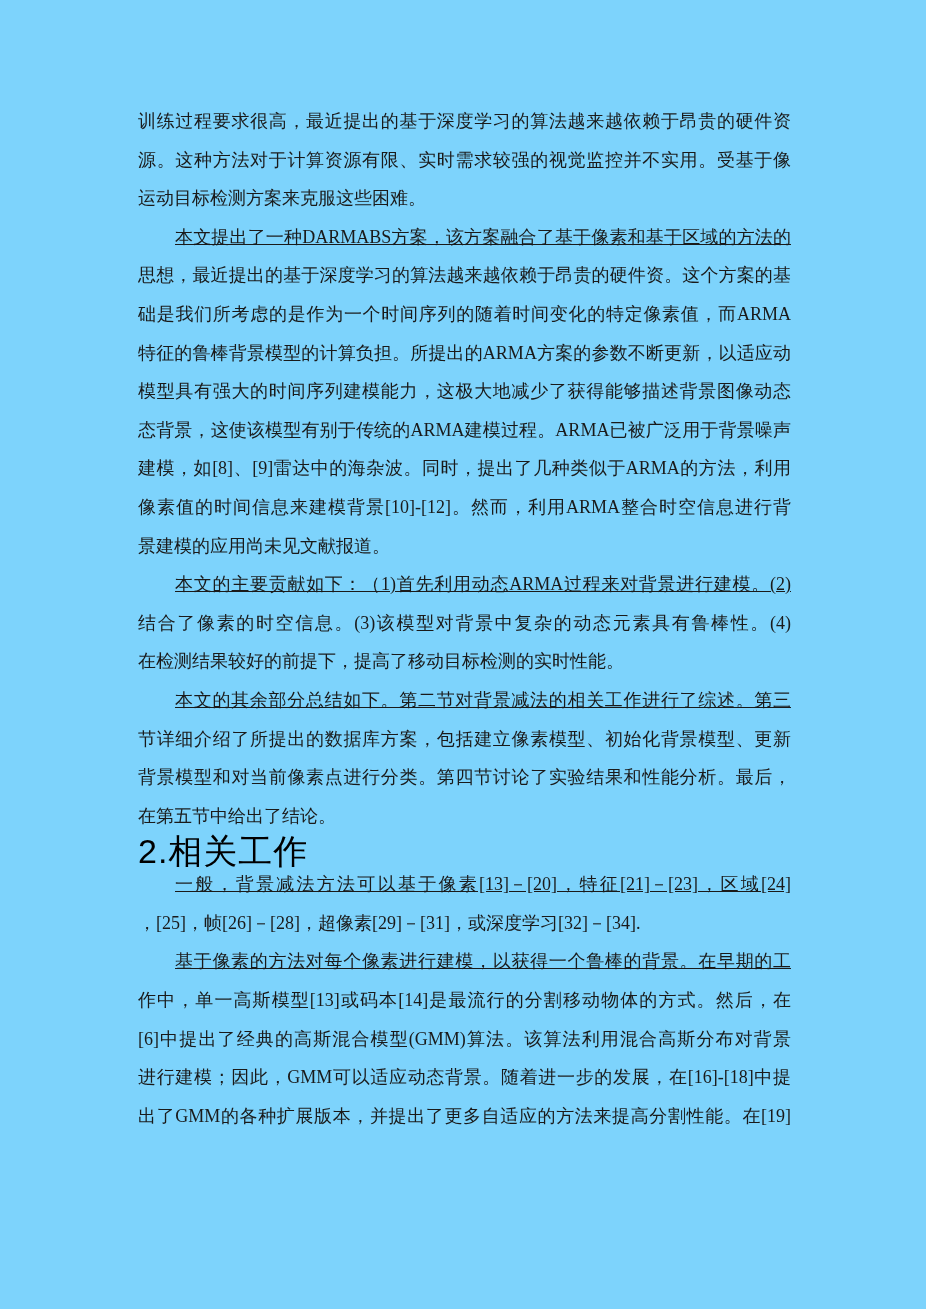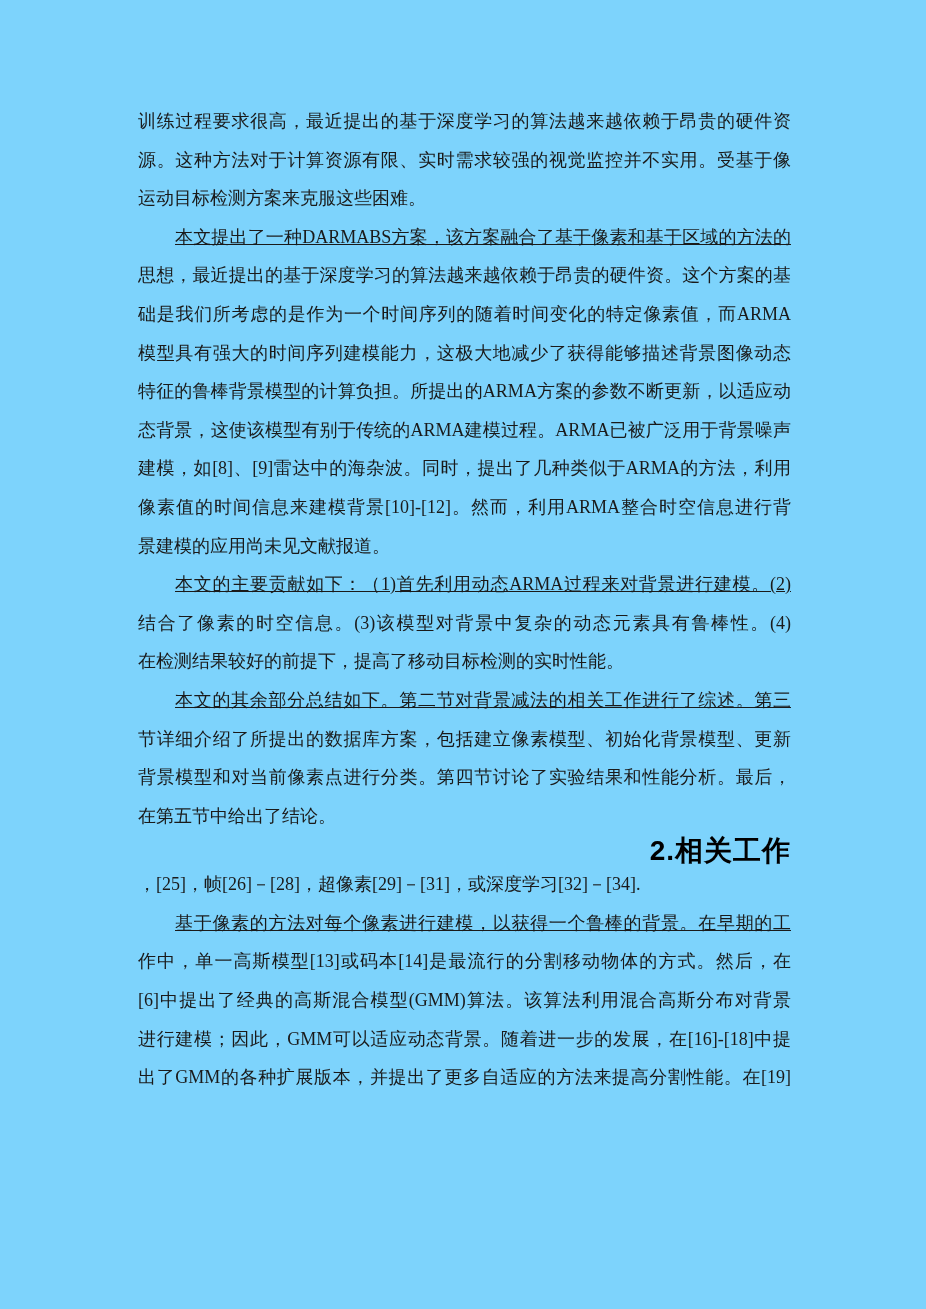--- a/index.html
+++ b/index.html
@@ -30,62 +30,63 @@
     text-align-last:justify;
   }
   .line.indent{
     text-indent:37px;
     text-decoration:underline;
   }
   .heading{
     margin:2px 0 0 0;
     padding:0;
     font-family:"Liberation Sans","DejaVu Sans",sans-serif;
-    font-weight:bold;
-    font-size:28px;
+    font-weight:normal;
+    font-size:34px;
     line-height:28px;
     color:#000000;
     letter-spacing:1px;
-    text-align:right;
+    text-align:left;
   }
 </style>
 </head>
 <body>
 
 <div class="page">
   <main class="content">
       <div class="paragraph">
         <div class="line full">训练过程要求很高，最近提出的基于深度学习的算法越来越依赖于昂贵的硬件资</div>
         <div class="line full">源。这种方法对于计算资源有限、实时需求较强的视觉监控并不实用。受基于像</div>
         <div class="line">运动目标检测方案来克服这些困难。</div>
       </div>
       <div class="paragraph">
         <div class="line indent full">本文提出了一种DARMABS方案，该方案融合了基于像素和基于区域的方法的</div>
         <div class="line full">思想，最近提出的基于深度学习的算法越来越依赖于昂贵的硬件资。这个方案的基</div>
         <div class="line full">础是我们所考虑的是作为一个时间序列的随着时间变化的特定像素值，而ARMA</div>
+        <div class="line full">特征的鲁棒背景模型的计算负担。所提出的ARMA方案的参数不断更新，以适应动</div>
         <div class="line full">模型具有强大的时间序列建模能力，这极大地减少了获得能够描述背景图像动态</div>
-        <div class="line full">特征的鲁棒背景模型的计算负担。所提出的ARMA方案的参数不断更新，以适应动</div>
         <div class="line full">态背景，这使该模型有别于传统的ARMA建模过程。ARMA已被广泛用于背景噪声的</div>
         <div class="line full">建模，如[8]、[9]雷达中的海杂波。同时，提出了几种类似于ARMA的方法，利用</div>
         <div class="line full">像素值的时间信息来建模背景[10]-[12]。然而，利用ARMA整合时空信息进行背</div>
         <div class="line">景建模的应用尚未见文献报道。</div>
       </div>
       <div class="paragraph">
         <div class="line indent full">本文的主要贡献如下：（1)首先利用动态ARMA过程来对背景进行建模。(2)</div>
         <div class="line full">结合了像素的时空信息。(3)该模型对背景中复杂的动态元素具有鲁棒性。(4)</div>
         <div class="line">在检测结果较好的前提下，提高了移动目标检测的实时性能。</div>
       </div>
       <div class="paragraph">
         <div class="line indent full">本文的其余部分总结如下。第二节对背景减法的相关工作进行了综述。第三</div>
         <div class="line full">节详细介绍了所提出的数据库方案，包括建立像素模型、初始化背景模型、更新</div>
         <div class="line full">背景模型和对当前像素点进行分类。第四节讨论了实验结果和性能分析。最后，</div>
         <div class="line">在第五节中给出了结论。</div>
       </div>
       <h2 class="heading">2.相关工作</h2>
       <div class="paragraph">
+        <div class="line indent full">一般，背景减法方法可以基于像素[13]－[20]，特征[21]－[23]，区域[24]</div>
         <div class="line">，[25]，帧[26]－[28]，超像素[29]－[31]，或深度学习[32]－[34].</div>
       </div>
       <div class="paragraph">
         <div class="line indent full">基于像素的方法对每个像素进行建模，以获得一个鲁棒的背景。在早期的工</div>
         <div class="line full">作中，单一高斯模型[13]或码本[14]是最流行的分割移动物体的方式。然后，在</div>
         <div class="line full">[6]中提出了经典的高斯混合模型(GMM)算法。该算法利用混合高斯分布对背景</div>
         <div class="line full">进行建模；因此，GMM可以适应动态背景。随着进一步的发展，在[16]-[18]中提</div>
         <div class="line full">出了GMM的各种扩展版本，并提出了更多自适应的方法来提高分割性能。在[19]</div>
       </div>
     </main>

